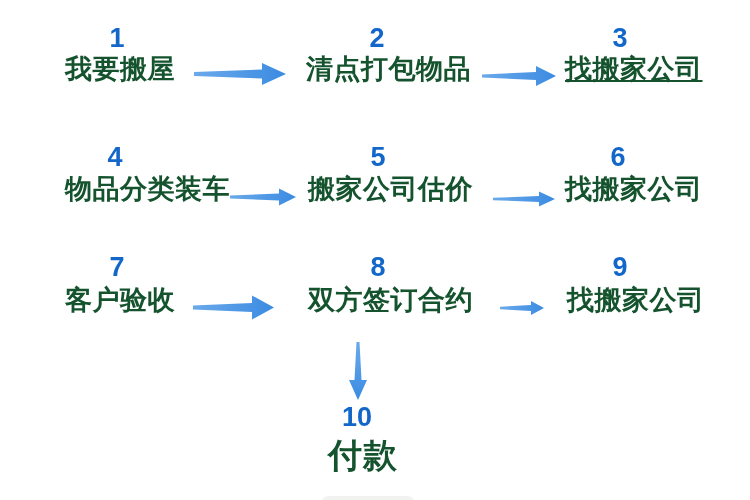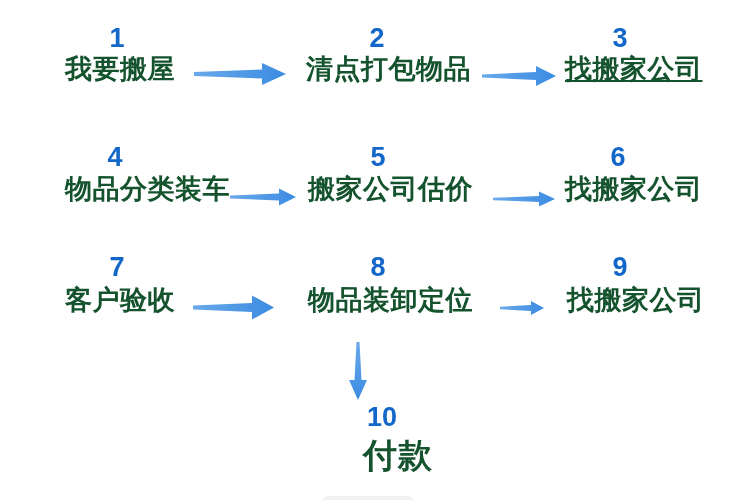--- a/index.html
+++ b/index.html
@@ -30,34 +30,34 @@
     font-size: 27px;
     font-weight: 700;
     color: #14532d;
     line-height: 1.15;
     white-space: nowrap;
     letter-spacing: 0.5px;
   }
   .step-label.big {
     font-size: 34px;
     width: 140px;
-    text-align: right;
+    text-align: center;
     letter-spacing: 1px;
   }
   
   .n1  { left: 77px;  top: 24px; }
   .n2  { left: 337px; top: 24px; }
   .n3  { left: 580px; top: 24px; }
   .n4  { left: 75px;  top: 143px; }
   .n5  { left: 338px; top: 143px; }
   .n6  { left: 578px; top: 143px; }
   .n7  { left: 77px;  top: 253px; }
   .n8  { left: 338px; top: 253px; }
   .n9  { left: 580px; top: 253px; }
-  .n10 { left: 317px; top: 403px; text-align: right; }
+  .n10 { left: 317px; top: 403px; }
   
   .l1  { left: 65px;  top: 54px; }
   .l2  { left: 306px; top: 54px; }
   .l3  { left: 565px; top: 54px; text-decoration: underline; }
   .l4  { left: 65px;  top: 174px; }
   .l5  { left: 308px; top: 174px; }
   .l6  { left: 565px; top: 174px; }
   .l7  { left: 65px;  top: 285px; }
   .l8  { left: 308px; top: 285px; }
   .l9  { left: 567px; top: 285px; }
@@ -114,19 +114,19 @@
   <div class="step-num n9">9</div>
   <div class="step-num n10">10</div>
 
   <div class="step-label l1">我要搬屋</div>
   <div class="step-label l2">清点打包物品</div>
   <div class="step-label l3">找搬家公司</div>
   <div class="step-label l4">物品分类装车</div>
   <div class="step-label l5">搬家公司估价</div>
   <div class="step-label l6">找搬家公司</div>
   <div class="step-label l7">客户验收</div>
-  <div class="step-label l8">物品装卸定位</div>
+  <div class="step-label l8">双方签订合约</div>
   <div class="step-label l9">找搬家公司</div>
   <div class="step-label big l10">付款</div>
 
   <div class="bottom-artifact"></div>
 
 </div>
 
 </body></html>

